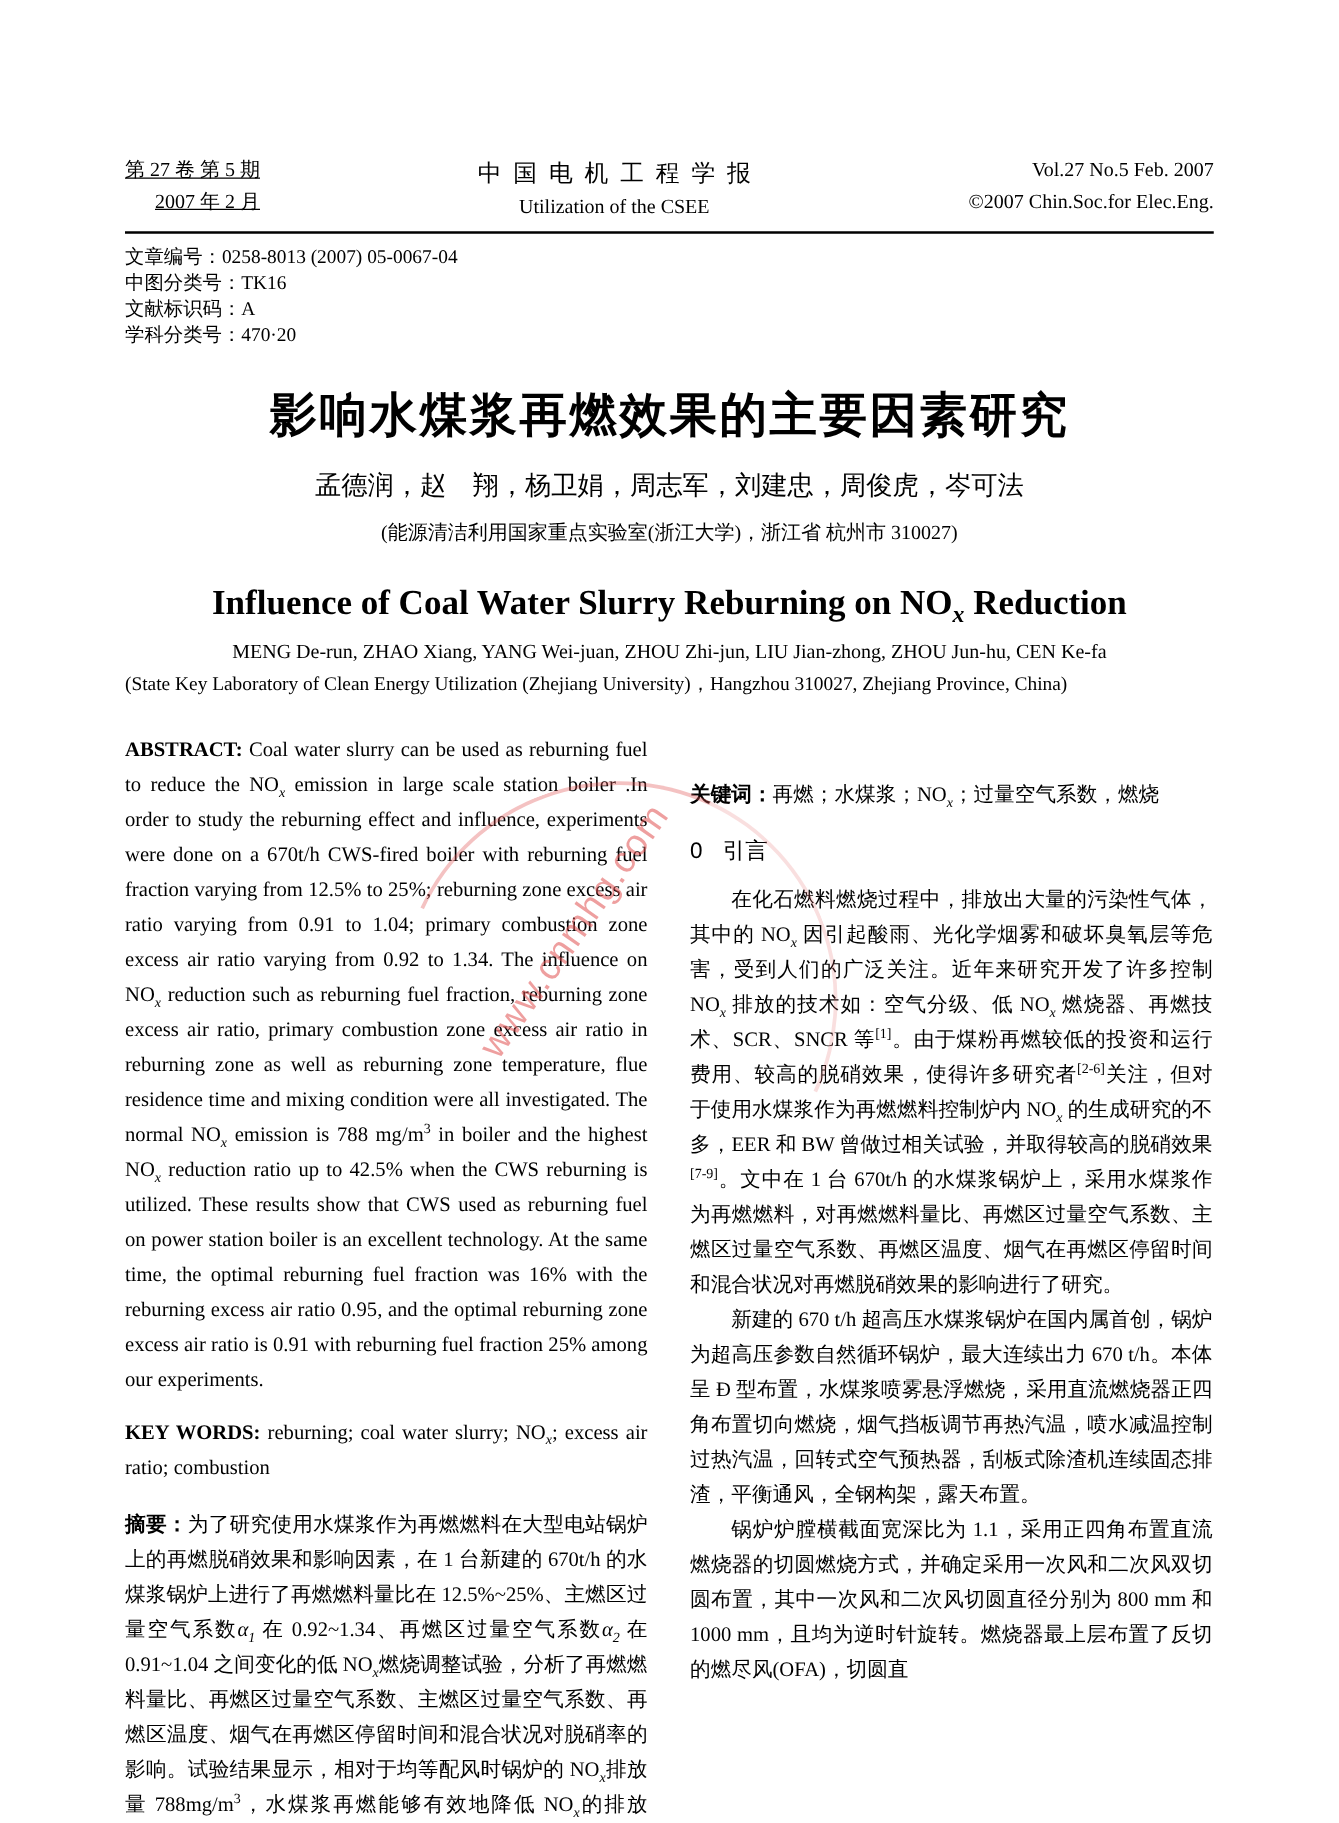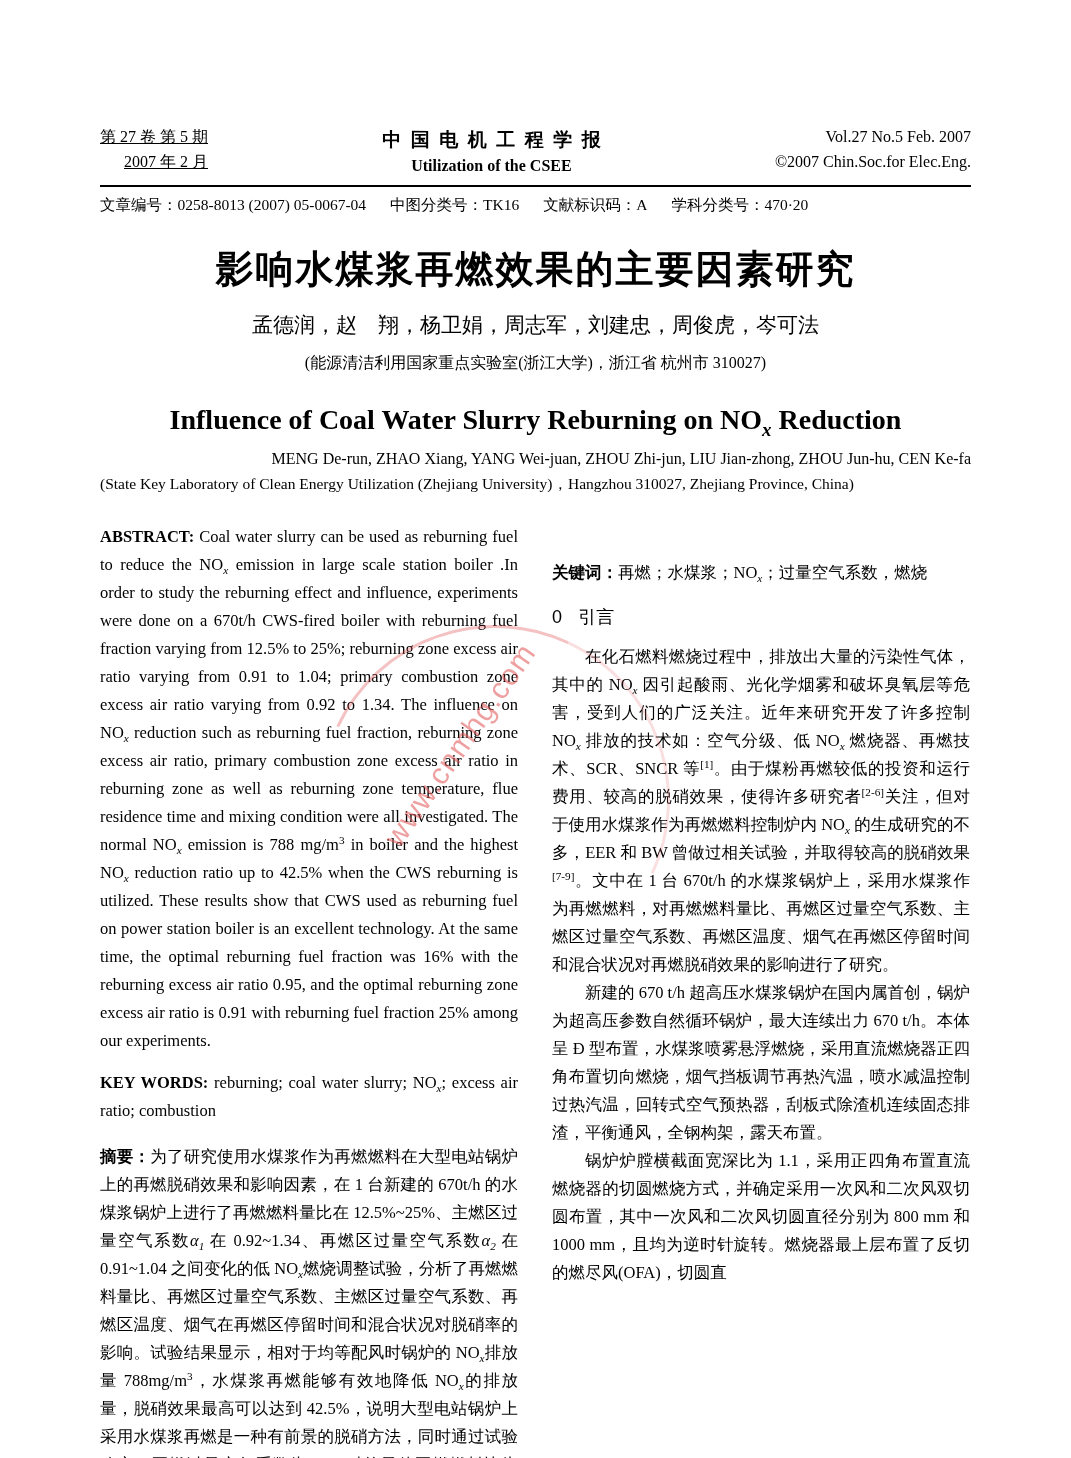--- a/index.html
+++ b/index.html
@@ -21,38 +21,38 @@
   .journal-header {
     display: flex;
     justify-content: space-between;
     align-items: flex-start;
     font-size: 16px;
     line-height: 1.55;
     padding-bottom: 6px;
   }
   .jh-left { text-align: right; text-decoration: underline; }
   .jh-left .line2 { padding-left: 12px; }
-  .jh-center { text-align: center; flex: 1; font-weight: bold; }
+  .jh-center { text-align: center; flex: 1; }
   .journal-cn { font-size: 19px; letter-spacing: 0.5em; text-indent: 0.5em; }
   .jh-right { text-align: right; }
   .header-rule { border-top: 2px solid #000; margin-bottom: 8px; }
-  .meta-line { display: flex; gap: 24px; font-size: 15.5px; white-space: nowrap; }
+  .meta-line { display: flex; font-size: 15.5px; white-space: nowrap; flex-direction: column; }
   
   .title-cn {
     text-align: center;
     font-size: 38px;
     font-weight: bold;
     letter-spacing: 2px;
     margin-top: 28px;
     font-family: "Liberation Sans", "DejaVu Sans", sans-serif;
   }
   .authors-cn { text-align: center; font-size: 21px; margin-top: 16px; }
   .affil-cn   { text-align: center; font-size: 16px; margin-top: 14px; }
   .title-en   { text-align: center; font-size: 28px; font-weight: bold; margin-top: 30px; }
-  .authors-en { text-align: right; font-size: 16px; margin-top: 14px; }
+  .authors-en { text-align: center; font-size: 16px; margin-top: 14px; }
   .affil-en   { font-size: 15.5px; margin-top: 6px; }
   
   .columns { display: flex; gap: 34px; margin-top: 28px; }
   .col { width: 418px; font-size: 16.5px; line-height: 28px; text-align: justify; }
   .para { margin: 0; }
   .para.indent { text-indent: 2em; }
   .kw { margin-top: 14px; }
   .abstract-cn { margin-top: 18px; }
   .kw-cn { margin-bottom: 2px; margin-top: 36px; }
   .plabel { font-weight: bold; }

